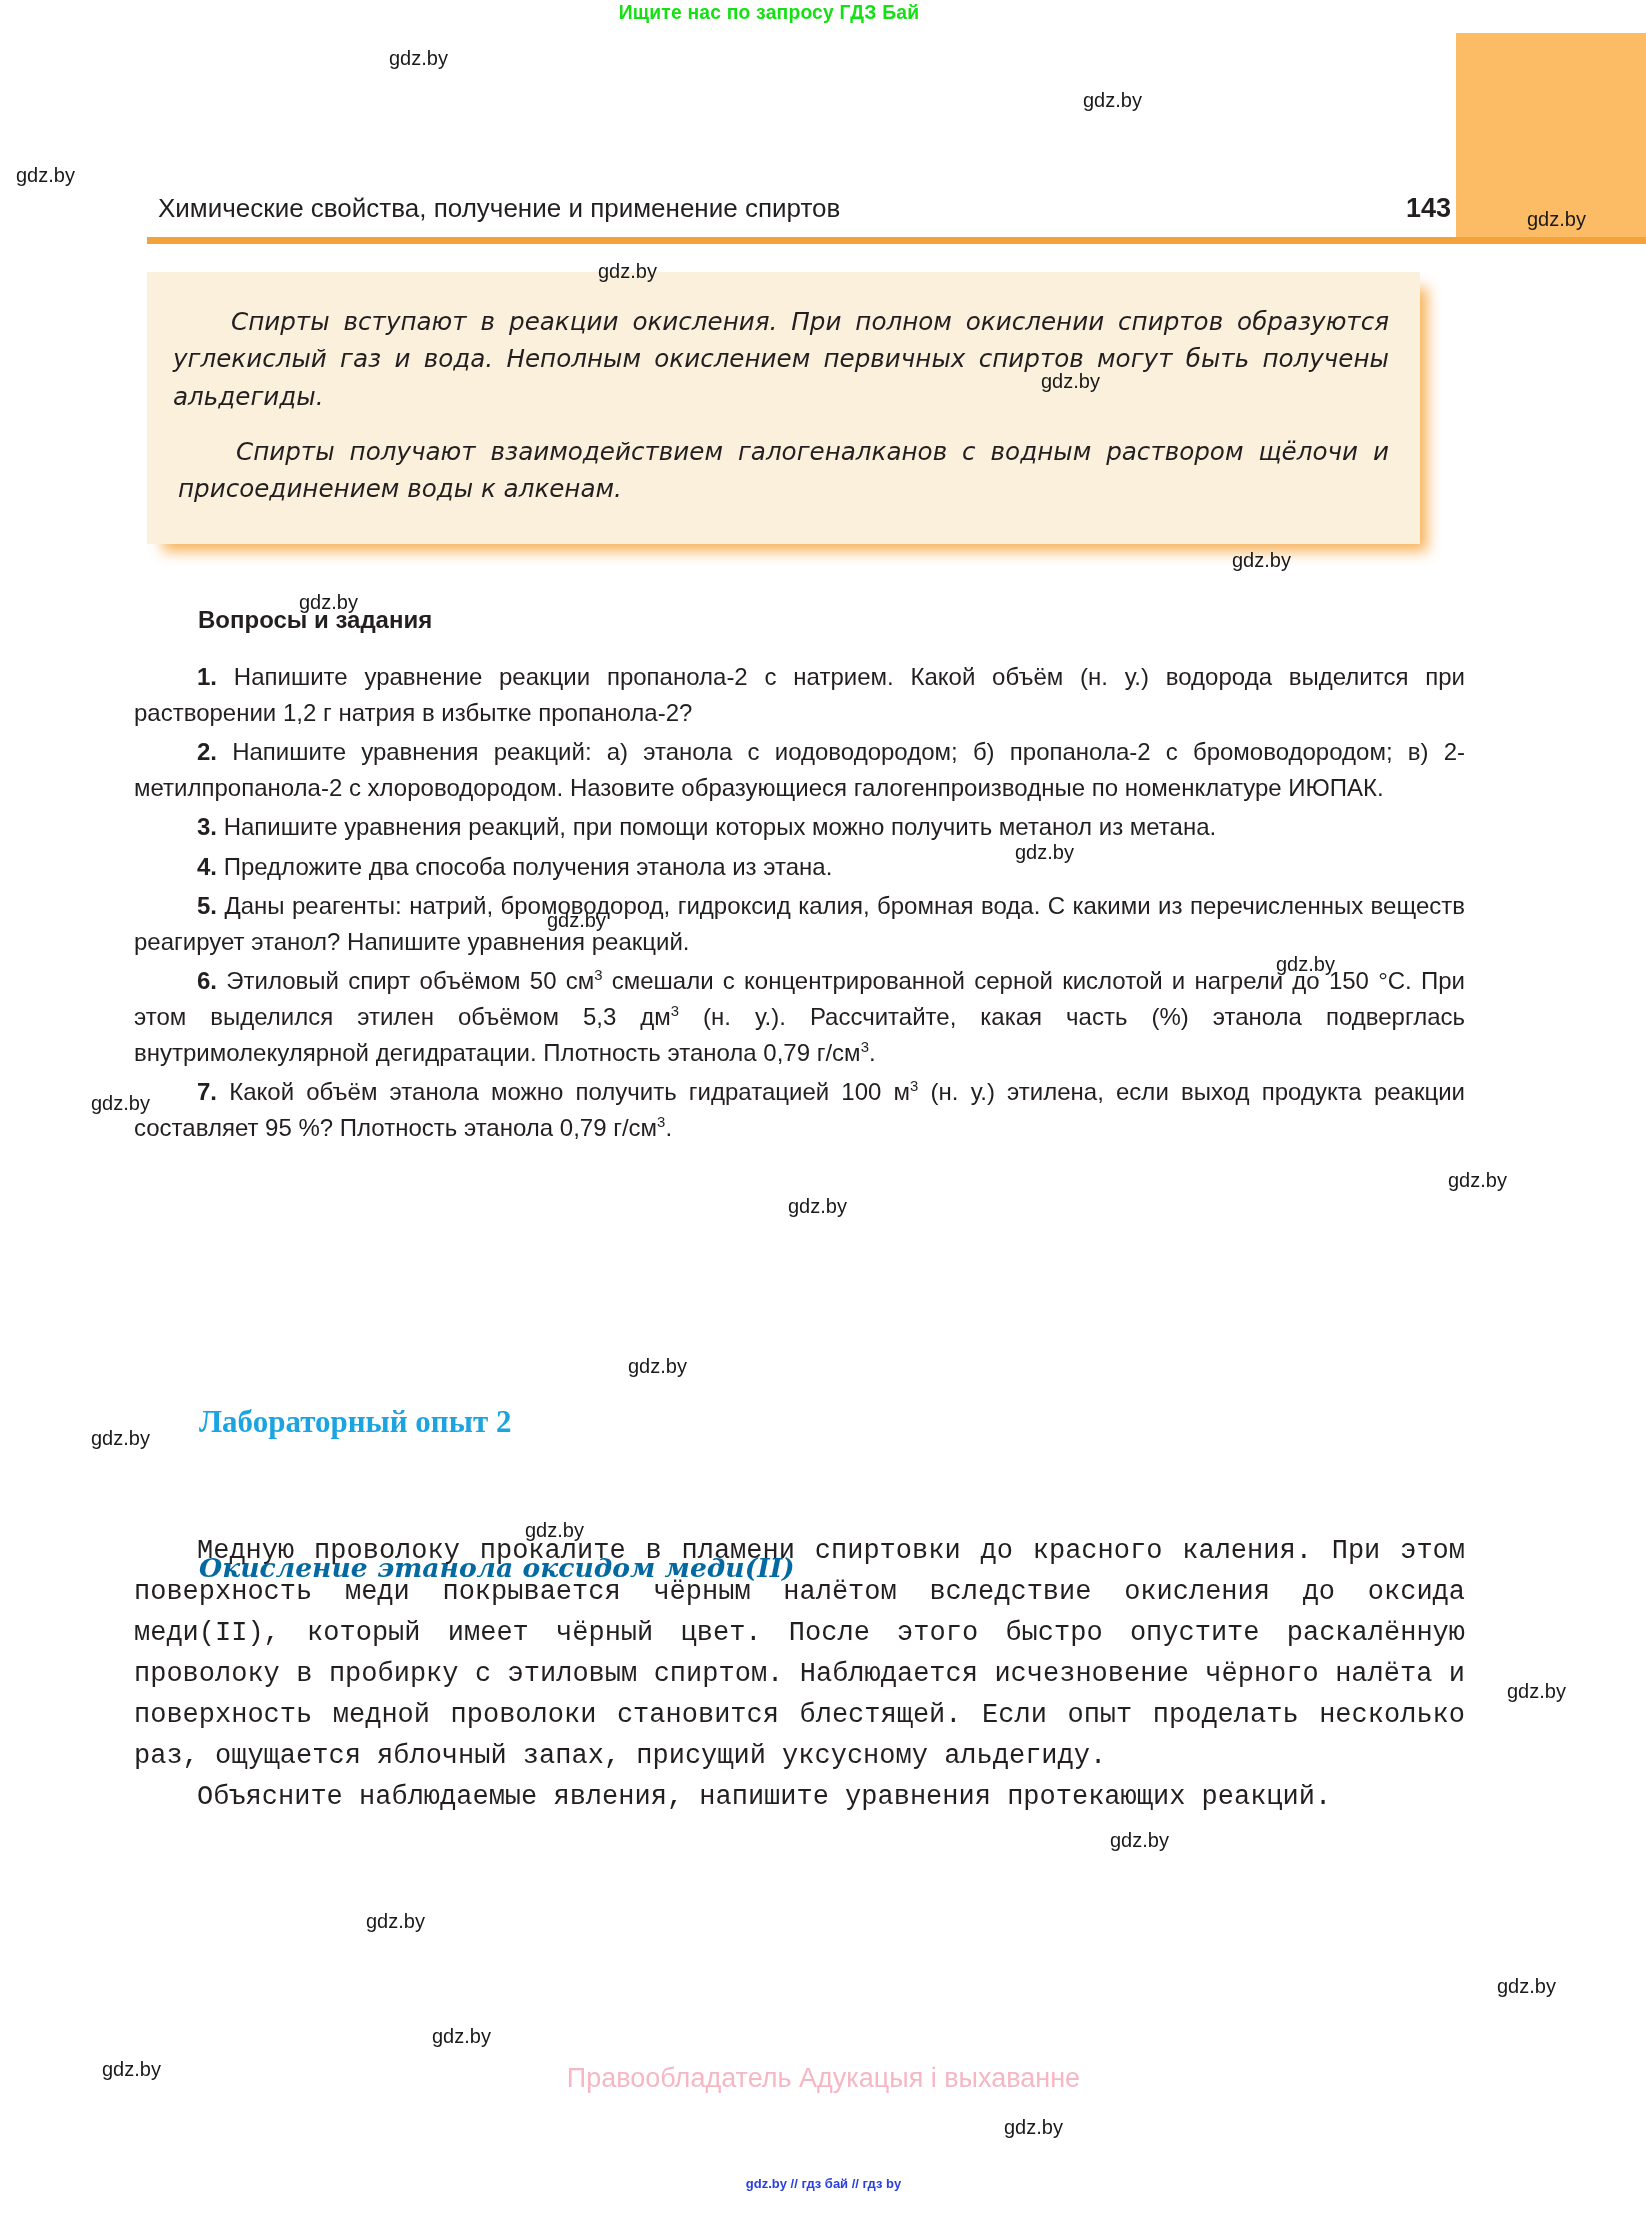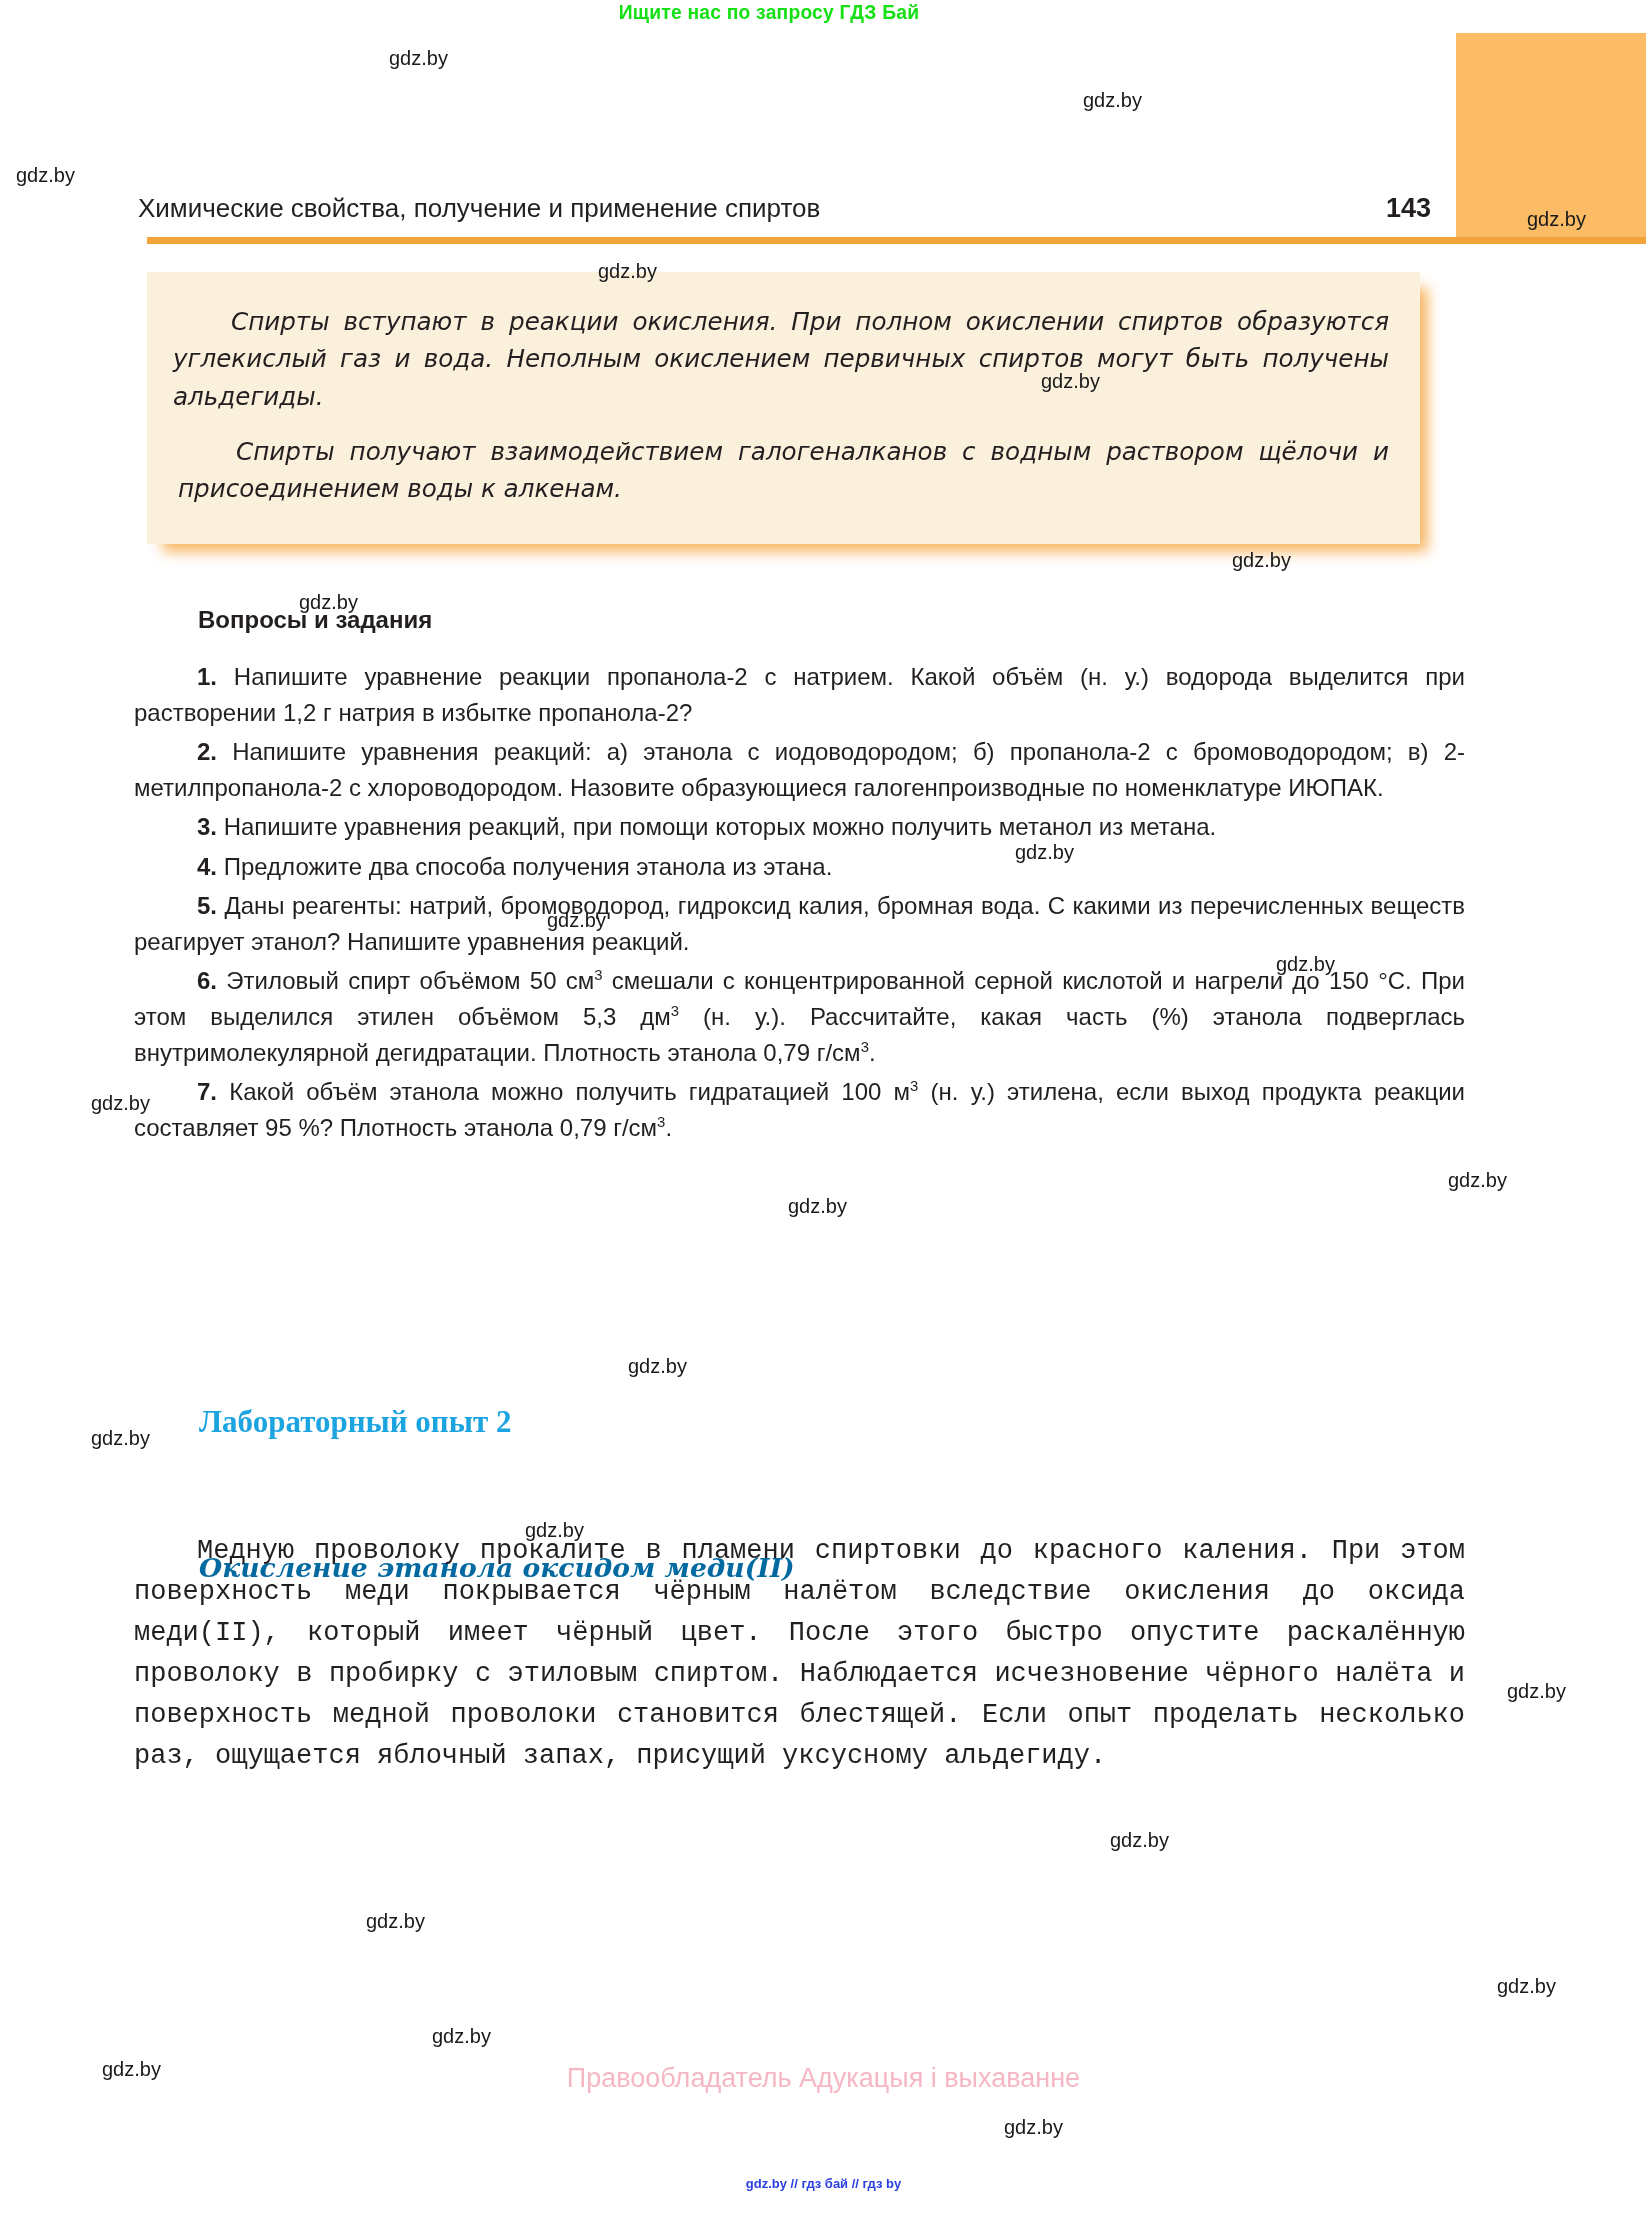--- a/index.html
+++ b/index.html
@@ -26,21 +26,21 @@
 
   
   .chapter-tab{
     position:absolute; left:1456px; top:33px;
     width:191px; height:210px;
     background:#fbbc65;
   }
 
   
   .running-head{
-    position:absolute; left:138px; top:193px;
+    position:absolute; left:158px; top:193px;
     width:1322px; height:37px;
   }
   .running-head .rh-title{
     position:absolute; left:0; top:0;
     font-size:26px; color:#231f20;
     white-space:nowrap;
   }
   .running-head .rh-page{
     position:absolute; right:29px; top:0;
     font-size:27px; font-weight:700; color:#231f20;
@@ -173,20 +173,21 @@
   <p><b>4.</b> <span>Предложите два способа получения этанола из этана.</span></p>
   <p><b>5.</b> <span>Даны реагенты: натрий, бромоводород, гидроксид калия, бромная вода. С какими из перечисленных веществ реагирует этанол? Напишите уравнения реакций.</span></p>
   <p><b>6.</b> <span>Этиловый спирт объёмом 50 см</span><sup>3</sup><span> смешали с концентрированной серной кислотой и нагрели до 150 °C. При этом выделился этилен объёмом 5,3 дм</span><sup>3</sup><span> (н. у.). Рассчитайте, какая часть (%) этанола подверглась внутримолекулярной дегидратации. Плотность этанола 0,79 г/см</span><sup>3</sup><span>.</span></p>
   <p><b>7.</b> <span>Какой объём этанола можно получить гидратацией 100 м</span><sup>3</sup><span> (н. у.) этилена, если выход продукта реакции составляет 95 %? Плотность этанола 0,79 г/см</span><sup>3</sup><span>.</span></p>
 </div>
 
 <div class="lab-title">Лабораторный опыт 2</div>
 <div class="lab-subtitle">Окисление этанола оксидом меди(II)</div>
 <div class="lab-body">
   <p>Медную проволоку прокалите в пламени спиртовки до красного каления. При этом поверхность меди покрывается чёрным налётом вследствие окисления до оксида меди(II), который имеет чёрный цвет. После этого быстро опустите раскалённую проволоку в пробирку с этиловым спиртом. Наблюдается исчезновение чёрного налёта и поверхность медной проволоки становится блестящей. Если опыт проделать несколько раз, ощущается яблочный запах, присущий уксусному альдегиду.</p>
+  <p>Объясните наблюдаемые явления, напишите уравнения протекающих реакций.</p>
 </div>
 
 <div class="copyright">Правообладатель Адукацыя і выхаванне</div>
 <div class="footer-links">gdz.by  //  гдз бай  //  гдз by</div>
 
 <div id="watermark-layer">
     <div class="wm" style="left: 389px; top: 47px;">gdz.by</div>
     <div class="wm" style="left: 1083px; top: 89px;">gdz.by</div>
     <div class="wm" style="left: 16px; top: 164px;">gdz.by</div>
     <div class="wm" style="left: 1527px; top: 208px;">gdz.by</div>

